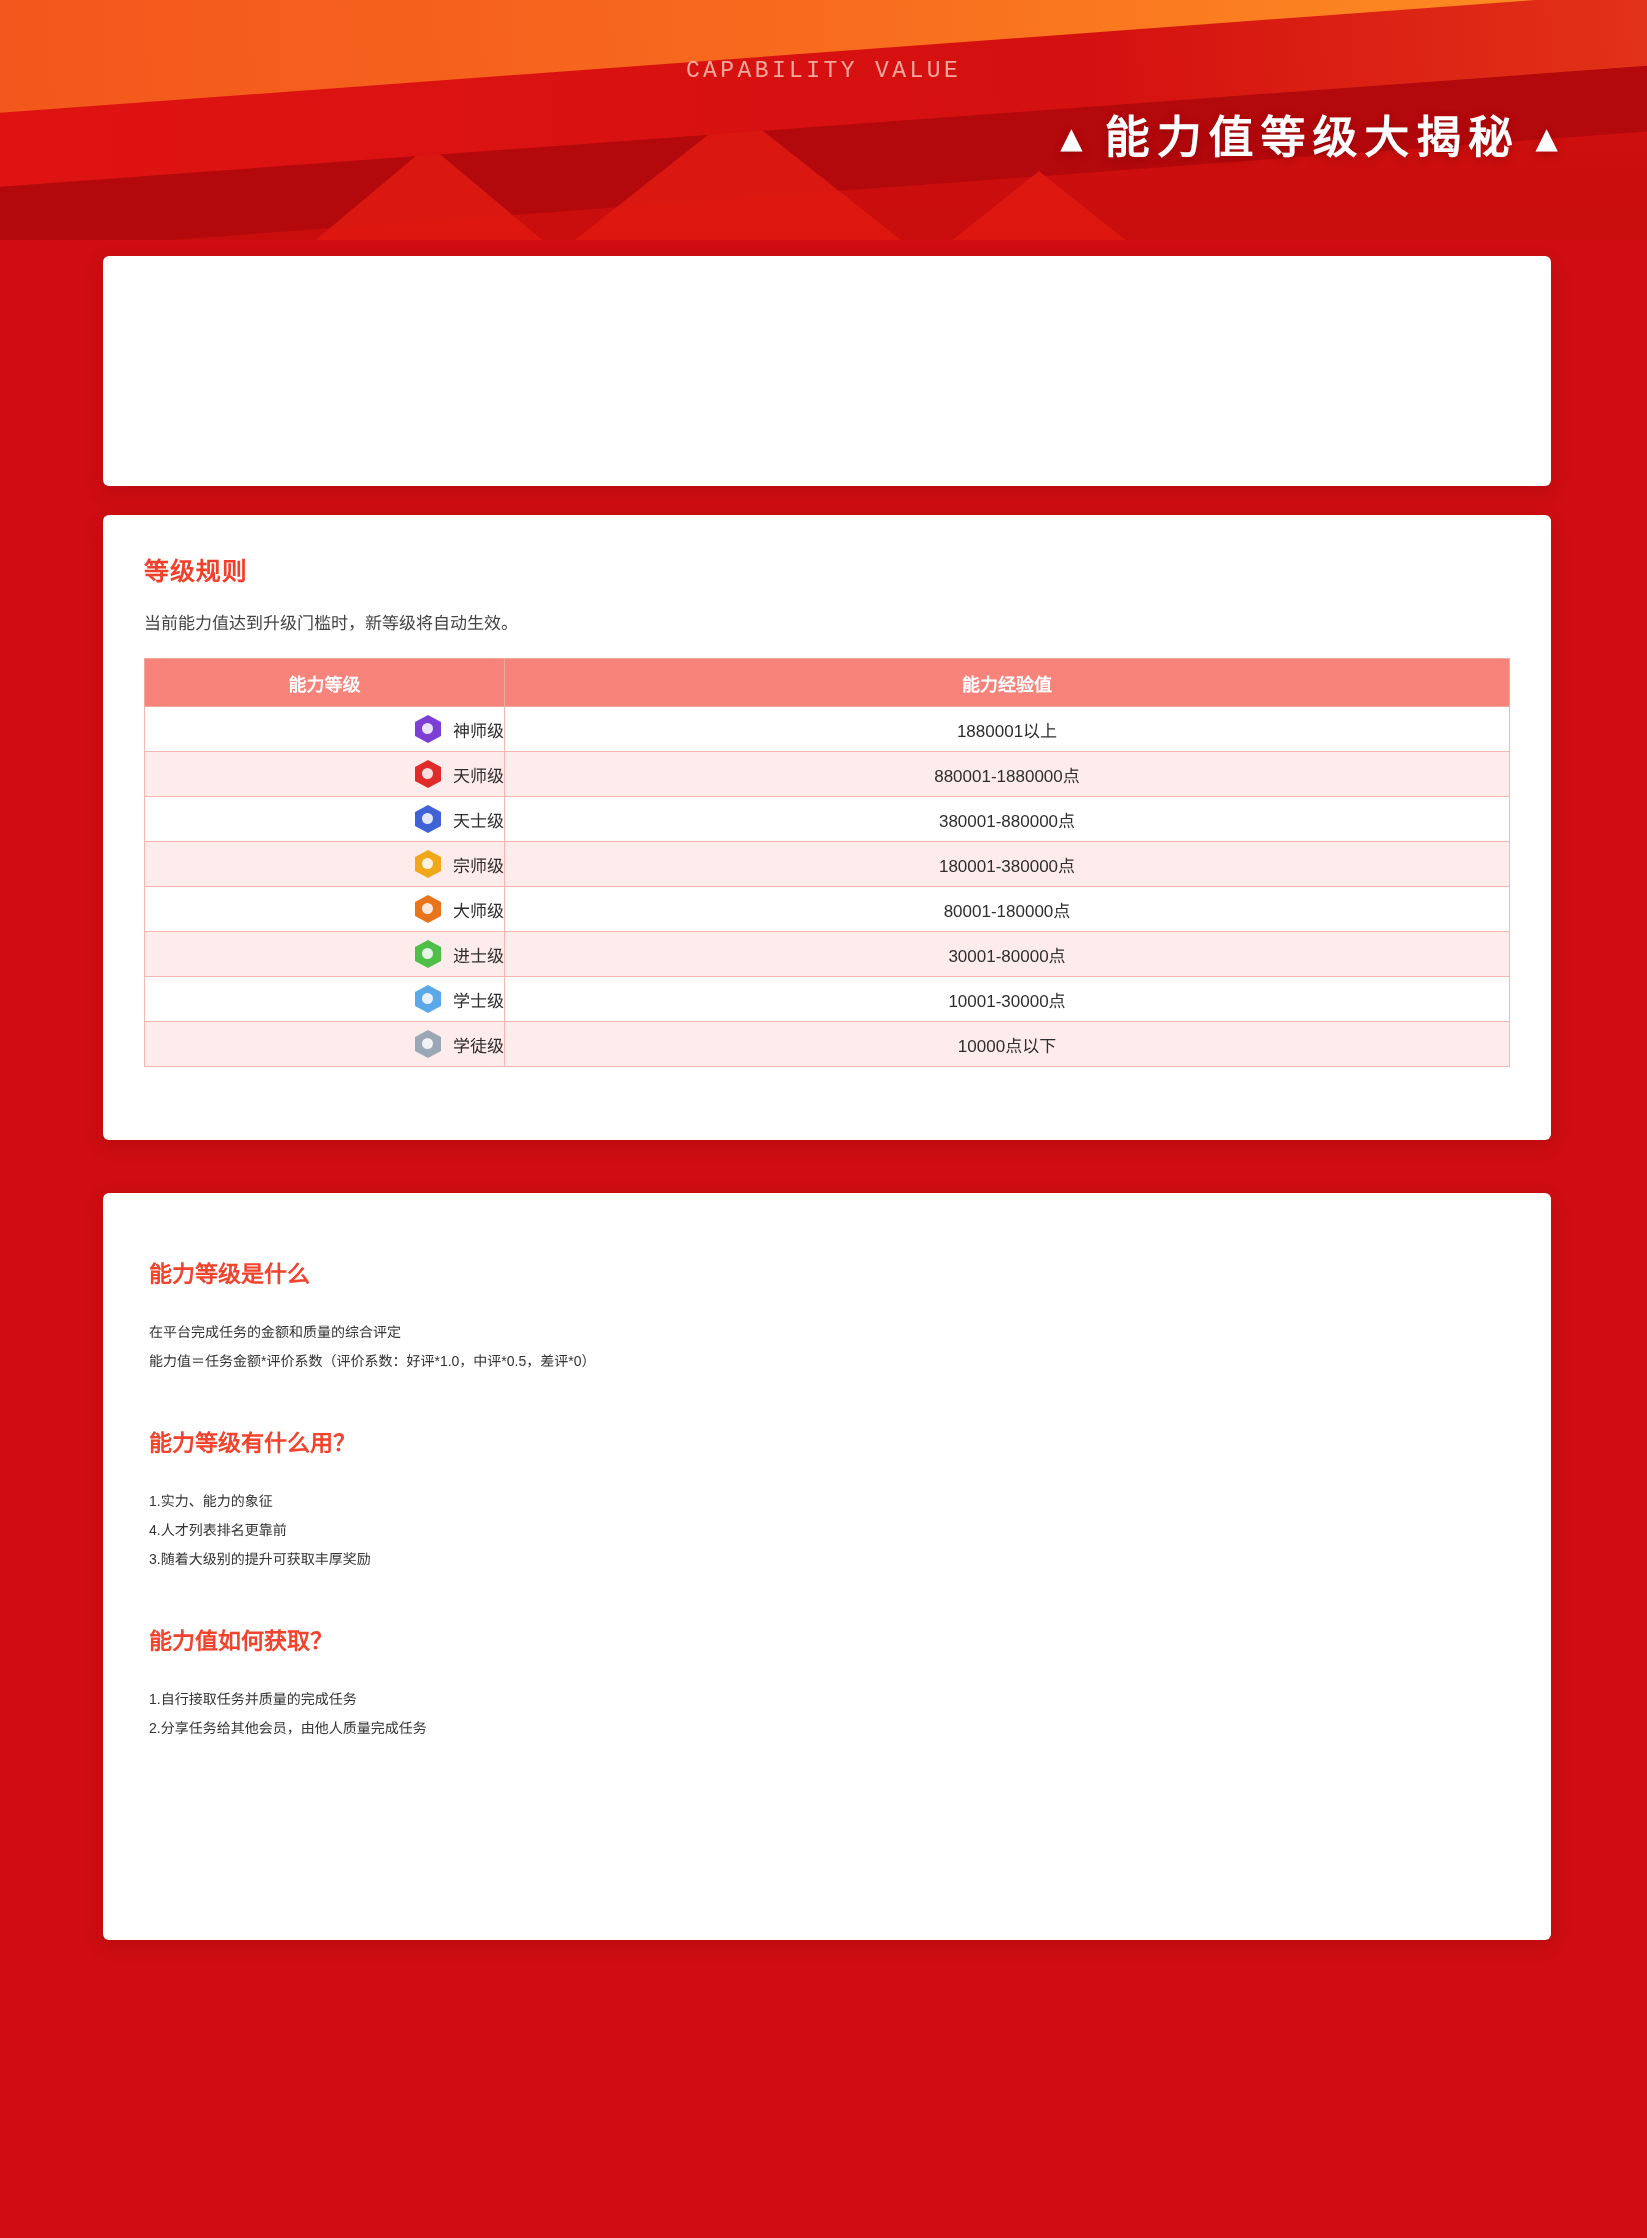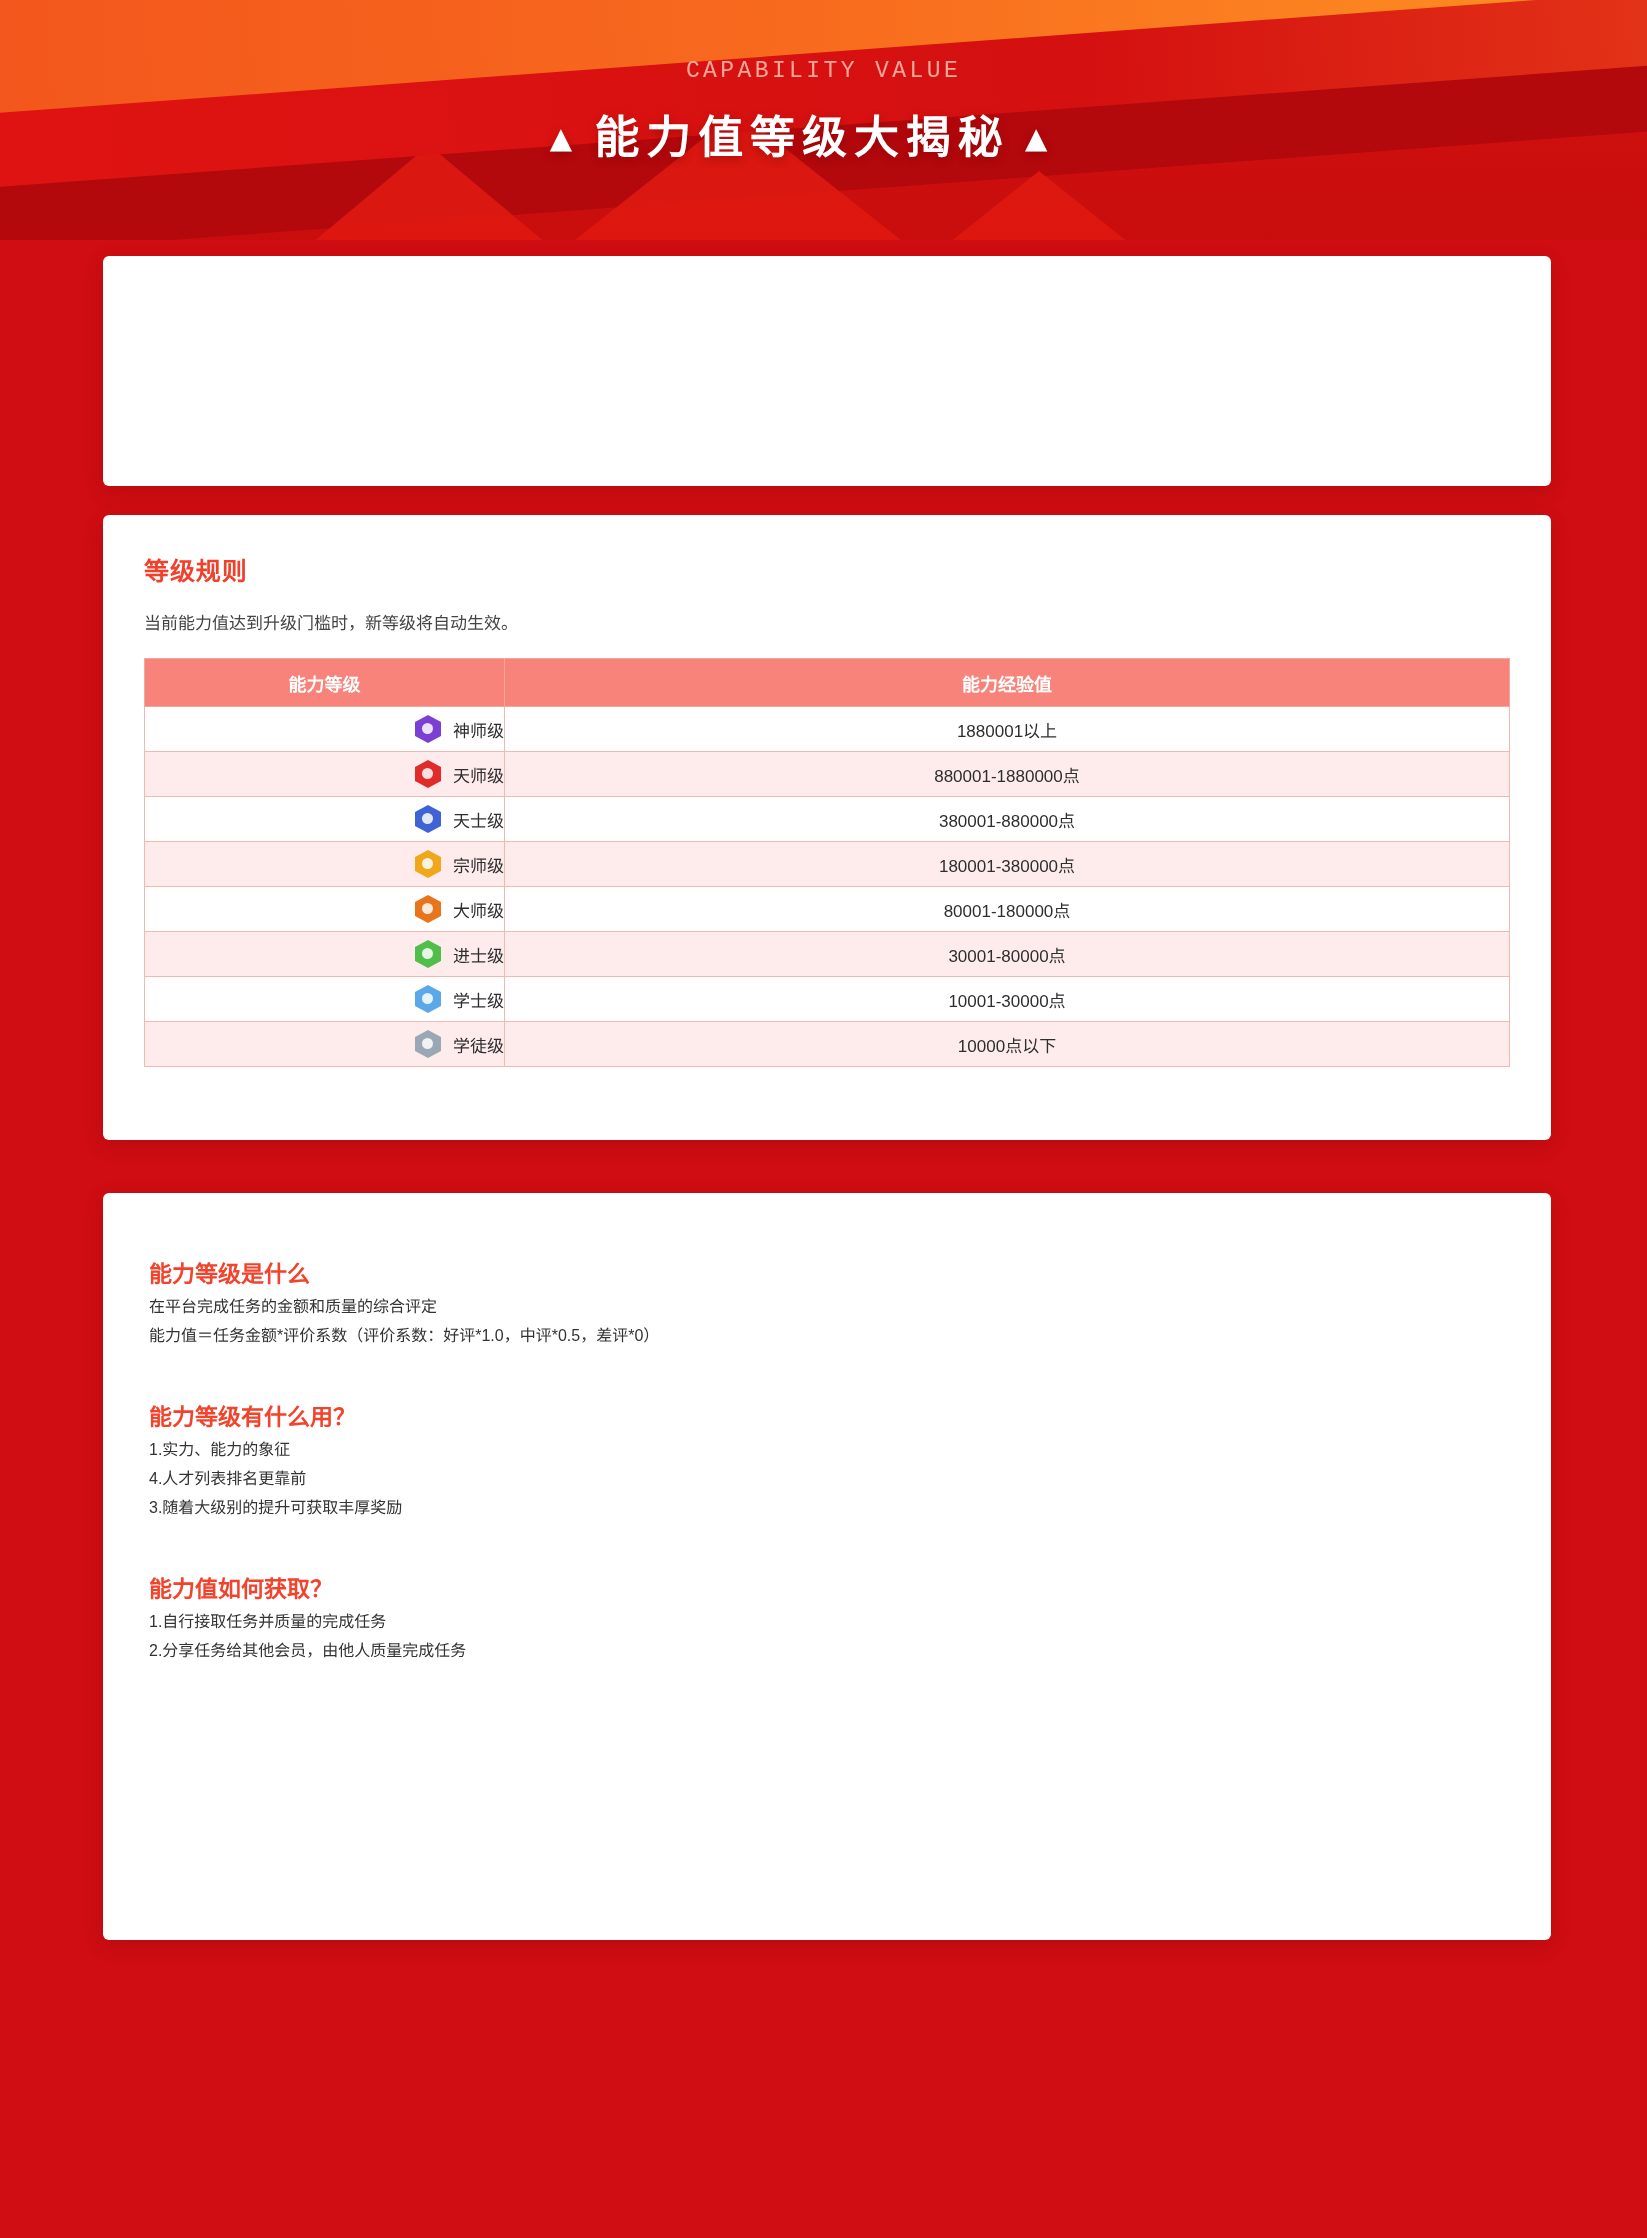--- a/index.html
+++ b/index.html
@@ -65,22 +65,22 @@
     top: 58px; left: 0; width: 1647px;
     text-align: center;
     color: #ffd9c8;
     opacity: .75;
     font-size: 23px;
     letter-spacing: 3.4px;
     font-family: Liberation Mono, monospace;
   }
   .banner-title {
     position: absolute;
-    top: 101px; left: 12px; width: 1580px;
-    text-align: center;
+    top: 101px; left: 0; width: 1580px;
+    text-align: right;
     color: #ffffff;
     font-size: 45px;
     font-weight: bold;
     letter-spacing: 6.9px;
     text-shadow: 0 2.6px 8.6px rgba(120,0,0,.45);
     font-family: "DejaVu Sans", "Liberation Sans", sans-serif;
   }
   .banner-title .arrow { font-size: 29px; vertical-align: 5.1px; margin: 0 15.4px; }
 
   
@@ -153,23 +153,23 @@
   }
   .lvl-name { font-size: 17px; }
 
   
   .faq-h {
     color: #f2432c;
     font-size: 23px;
     font-weight: bold;
   }
   .faq-body {
-    margin-top: 3px;
+    margin-top: 29px;
     color: #333;
-    font-size: 16px;
+    font-size: 14px;
     line-height: 29px;
   }
   .faq-block { margin-bottom: 48px; }
   .faq-block:last-child { margin-bottom: 0; }
 </style>
 </head>
 <body>
 
 <div class="banner">
   <div class="darkwedge"></div>

